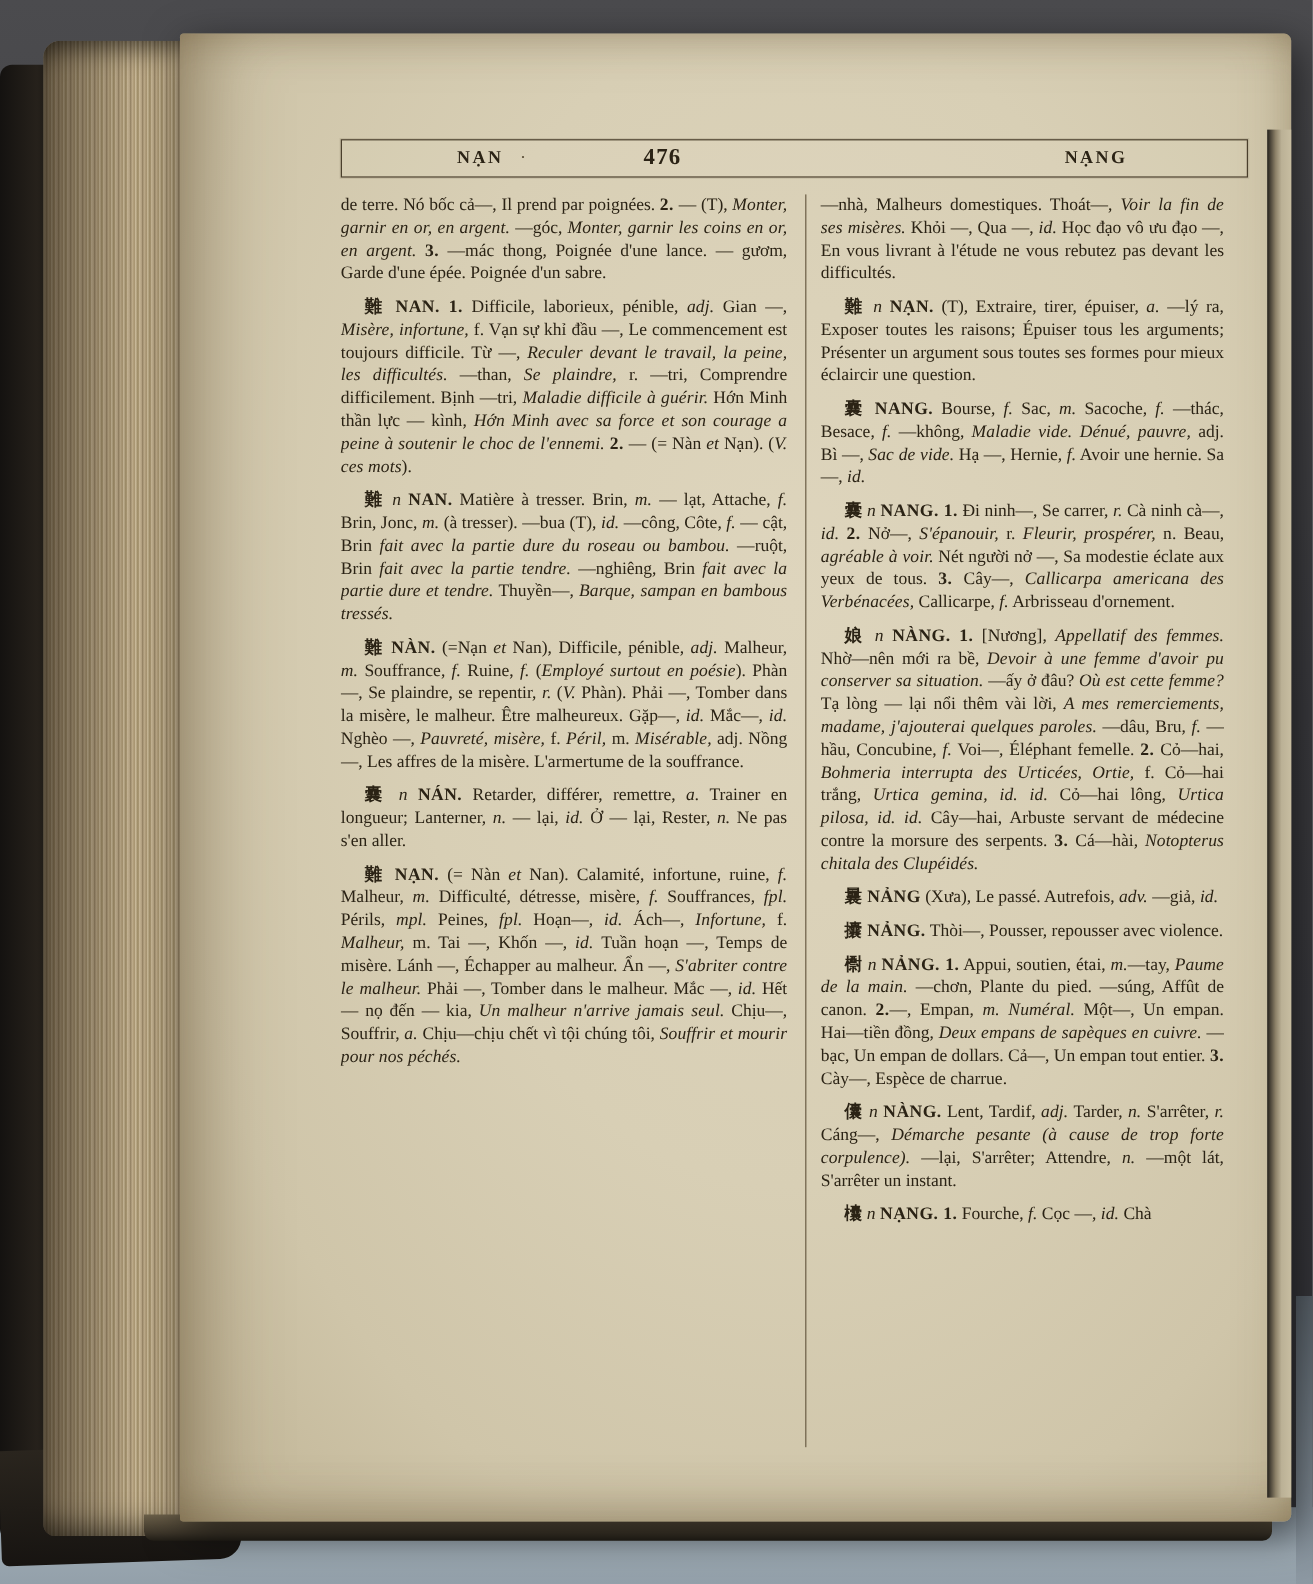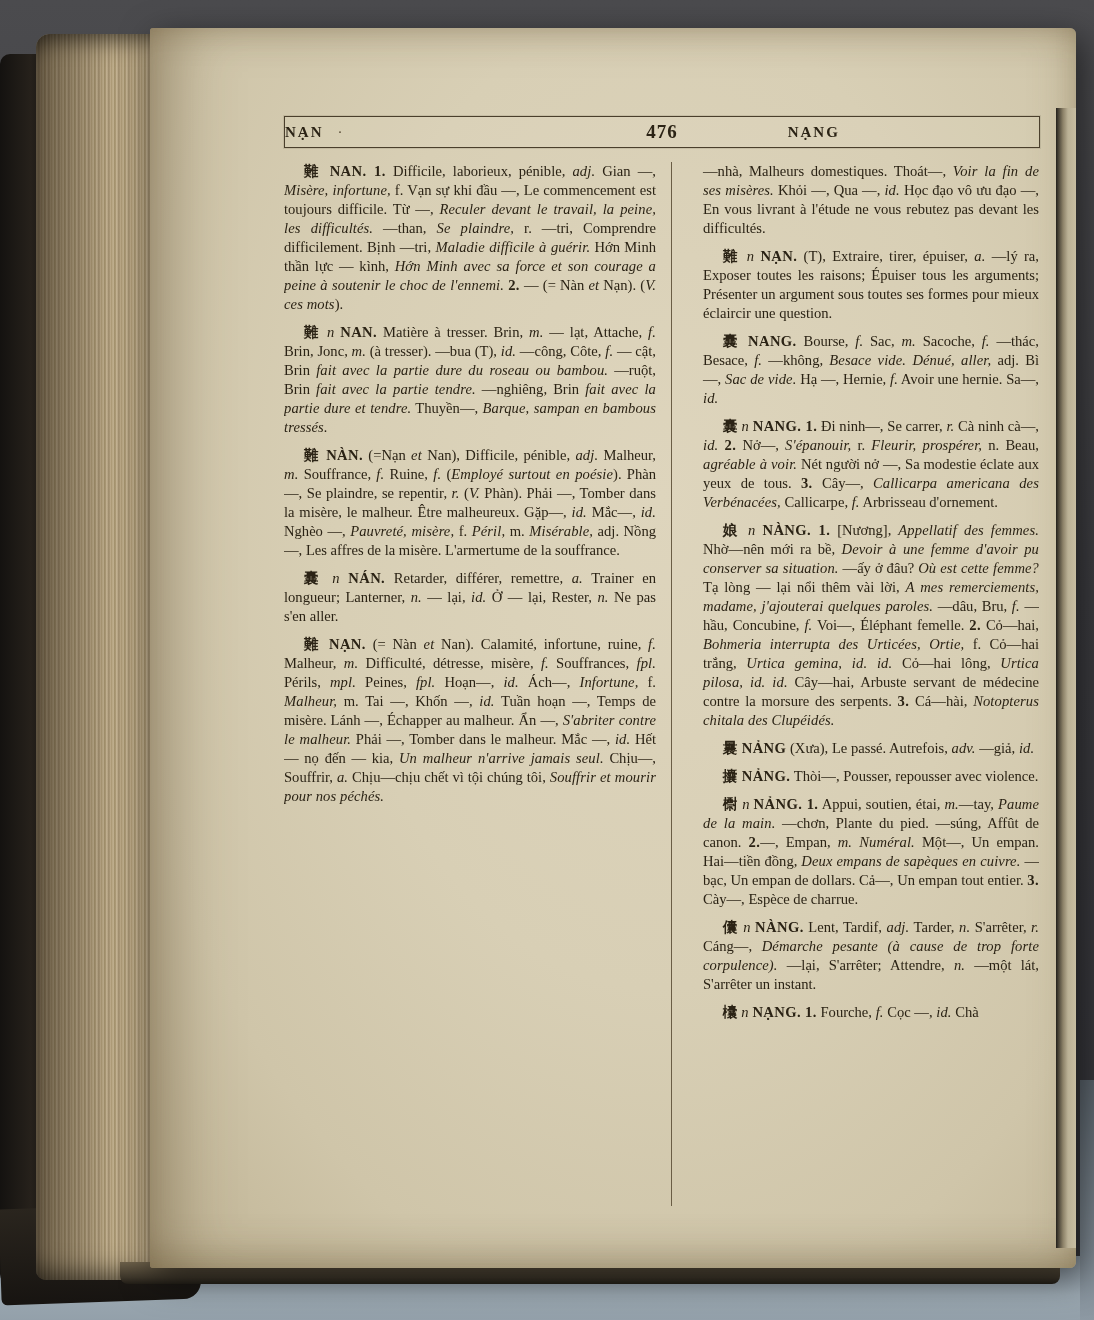--- a/index.html
+++ b/index.html
@@ -58,35 +58,35 @@
   }
   .page-content{
     position:absolute;left:134px;top:88px;width:756px;color:#2b2315;
   }
   .running-head{
     display:grid;grid-template-columns:1fr 1fr 1fr;align-items:center;
     border:1px solid #4a3f2c;height:30px;box-shadow:0 0 0 1px rgba(74,63,44,.12);
     background:rgba(255,250,235,.06);
   }
   .running-head .word{
-    text-align:left;font-weight:bold;font-size:15px;letter-spacing:2px;
+    text-align:center;font-weight:bold;font-size:15px;letter-spacing:2px;
   }
   .running-head .pageno{
-    text-align:center;font-weight:bold;font-size:19px;letter-spacing:1px;
+    font-weight:bold;font-size:19px;letter-spacing:1px;
   }
   .dot-sep{font-weight:normal;margin-left:14px;color:#5a4e38;}
   .columns{
     display:flex;margin-top:14px;
   }
   .col{
     font-size:14.6px;line-height:19px;text-align:justify;
     height:1044px;overflow:hidden;
   }
   .col-left{width:372px;padding-right:15px;}
-  .col-right{width:336px;padding-left:31px;border-left:1px solid #6a5d45;}
+  .col-right{width:336px;padding-left:12px;border-left:1px solid #6a5d45;}
   .entry{margin:0 0 9px 0;text-indent:1.35em;}
   .entry.cont{text-indent:0;}
   .entry b{letter-spacing:.4px;}
   .entry i{letter-spacing:.1px;}
 </style>
 </head>
 <body>
 
 <div class="photo">
   <div class="table-surface"></div>
@@ -103,30 +103,31 @@
       <div class="running-head">
         <div class="word">
           <span>NẠN</span><span class="dot-sep">·</span>
         </div>
         <div class="pageno">476</div>
         <div class="word">NẠNG</div>
       </div>
 
       <div class="columns">
         <div class="col col-left">
+            <p class="entry cont">de terre. Nó bốc cả—, Il prend par poignées. <b>2.</b> — (T), <i>Monter, garnir en or, en argent.</i> —góc, <i>Monter, garnir les coins en or, en argent.</i> <b>3.</b> —mác thong, Poignée d'une lance. — gươm, Garde d'une épée. Poignée d'un sabre.</p>
             <p class="entry"><b>難 NAN. 1.</b> Difficile, laborieux, pénible, <i>adj.</i> Gian —, <i>Misère, infortune,</i> f. Vạn sự khỉ đầu —, Le commencement est toujours difficile. Từ —, <i>Reculer devant le travail, la peine, les difficultés.</i> —than, <i>Se plaindre,</i> r. —tri, Comprendre difficilement. Bịnh —tri, <i>Maladie difficile à guérir.</i> Hớn Minh thần lực — kình, <i>Hớn Minh avec sa force et son courage a peine à soutenir le choc de l'ennemi.</i> <b>2.</b> — (= Nàn <i>et</i> Nạn). (<i>V. ces mots</i>).</p>
             <p class="entry"><b>難</b> <i>n</i> <b>NAN.</b> Matière à tresser. Brin, <i>m.</i> — lạt, Attache, <i>f.</i> Brin, Jonc, <i>m.</i> (à tresser). —bua (T), <i>id.</i> —công, Côte, <i>f.</i> — cật, Brin <i>fait avec la partie dure du roseau ou bambou.</i> —ruột, Brin <i>fait avec la partie tendre.</i> —nghiêng, Brin <i>fait avec la partie dure et tendre.</i> Thuyền—, <i>Barque, sampan en bambous tressés.</i></p>
             <p class="entry"><b>難 NÀN.</b> (=Nạn <i>et</i> Nan), Difficile, pénible, <i>adj.</i> Malheur, <i>m.</i> Souffrance, <i>f.</i> Ruine, <i>f.</i> (<i>Employé surtout en poésie</i>). Phàn —, Se plaindre, se repentir, <i>r.</i> (<i>V.</i> Phàn). Phải —, Tomber dans la misère, le malheur. Être malheureux. Gặp—, <i>id.</i> Mắc—, <i>id.</i> Nghèo —, <i>Pauvreté, misère,</i> f. <i>Péril,</i> m. <i>Misérable,</i> adj. Nồng—, Les affres de la misère. L'armertume de la souffrance.</p>
             <p class="entry"><b>囊</b> <i>n</i> <b>NÁN.</b> Retarder, différer, remettre, <i>a.</i> Trainer en longueur; Lanterner, <i>n.</i> — lại, <i>id.</i> Ở — lại, Rester, <i>n.</i> Ne pas s'en aller.</p>
             <p class="entry"><b>難 NẠN.</b> (= Nàn <i>et</i> Nan). Calamité, infortune, ruine, <i>f.</i> Malheur, <i>m.</i> Difficulté, détresse, misère, <i>f.</i> Souffrances, <i>fpl.</i> Périls, <i>mpl.</i> Peines, <i>fpl.</i> Hoạn—, <i>id.</i> Ách—, <i>Infortune,</i> f. <i>Malheur,</i> m. Tai —, Khốn —, <i>id.</i> Tuần hoạn —, Temps de misère. Lánh —, Échapper au malheur. Ẩn —, <i>S'abriter contre le malheur.</i> Phải —, Tomber dans le malheur. Mắc —, <i>id.</i> Hết — nọ đến — kia, <i>Un malheur n'arrive jamais seul.</i> Chịu—, Souffrir, <i>a.</i> Chịu—chịu chết vì tội chúng tôi, <i>Souffrir et mourir pour nos péchés.</i></p>
           </div>
         <div class="col col-right">
             <p class="entry cont">—nhà, Malheurs domestiques. Thoát—, <i>Voir la fin de ses misères.</i> Khỏi —, Qua —, <i>id.</i> Học đạo vô ưu đạo —, En vous livrant à l'étude ne vous rebutez pas devant les difficultés.</p>
             <p class="entry"><b>難</b> <i>n</i> <b>NẠN.</b> (T), Extraire, tirer, épuiser, <i>a.</i> —lý ra, Exposer toutes les raisons; Épuiser tous les arguments; Présenter un argument sous toutes ses formes pour mieux éclaircir une question.</p>
-            <p class="entry"><b>囊 NANG.</b> Bourse, <i>f.</i> Sac, <i>m.</i> Sacoche, <i>f.</i> —thác, Besace, <i>f.</i> —không, <i>Besace vide. Dénué, aller,</i> adj. Bì —, <i>Sac de vide.</i> Hạ —, Hernie, <i>f.</i> Avoir une hernie. Sa—, <i>id.</i></p>
+            <p class="entry"><b>囊 NANG.</b> Bourse, <i>f.</i> Sac, <i>m.</i> Sacoche, <i>f.</i> —thác, Besace, <i>f.</i> —không, <i>Maladie vide. Dénué, pauvre,</i> adj. Bì —, <i>Sac de vide.</i> Hạ —, Hernie, <i>f.</i> Avoir une hernie. Sa—, <i>id.</i></p>
             <p class="entry"><b>囊</b> <i>n</i> <b>NANG. 1.</b> Đi ninh—, Se carrer, <i>r.</i> Cà ninh cà—, <i>id.</i> <b>2.</b> Nở—, <i>S'épanouir,</i> r. <i>Fleurir, prospérer,</i> n. Beau, <i>agréable à voir.</i> Nét người nở —, Sa modestie éclate aux yeux de tous. <b>3.</b> Cây—, <i>Callicarpa americana des Verbénacées,</i> Callicarpe, <i>f.</i> Arbrisseau d'ornement.</p>
             <p class="entry"><b>娘</b> <i>n</i> <b>NÀNG. 1.</b> [Nương], <i>Appellatif des femmes.</i> Nhờ—nên mới ra bề, <i>Devoir à une femme d'avoir pu conserver sa situation.</i> —ấy ở đâu? <i>Où est cette femme?</i> Tạ lòng — lại nổi thêm vài lời, <i>A mes remerciements, madame, j'ajouterai quelques paroles.</i> —dâu, Bru, <i>f.</i> —hầu, Concubine, <i>f.</i> Voi—, Éléphant femelle. <b>2.</b> Cỏ—hai, <i>Bohmeria interrupta des Urticées, Ortie,</i> f. Cỏ—hai trắng, <i>Urtica gemina, id. id.</i> Cỏ—hai lông, <i>Urtica pilosa, id. id.</i> Cây—hai, Arbuste servant de médecine contre la morsure des serpents. <b>3.</b> Cá—hài, <i>Notopterus chitala des Clupéidés.</i></p>
             <p class="entry"><b>曩 NẢNG</b> (Xưa), Le passé. Autrefois, <i>adv.</i> —giả, <i>id.</i></p>
             <p class="entry"><b>攮 NẢNG.</b> Thòi—, Pousser, repousser avec violence.</p>
             <p class="entry"><b>㯹</b> <i>n</i> <b>NẢNG. 1.</b> Appui, soutien, étai, <i>m.</i>—tay, <i>Paume de la main.</i> —chơn, Plante du pied. —súng, Affût de canon. <b>2.</b>—, Empan, <i>m. Numéral.</i> Một—, Un empan. Hai—tiền đồng, <i>Deux empans de sapèques en cuivre.</i> —bạc, Un empan de dollars. Cả—, Un empan tout entier. <b>3.</b> Cày—, Espèce de charrue.</p>
             <p class="entry"><b>儾</b> <i>n</i> <b>NÀNG.</b> Lent, Tardif, <i>adj.</i> Tarder, <i>n.</i> S'arrêter, <i>r.</i> Cáng—, <i>Démarche pesante (à cause de trop forte corpulence).</i> —lại, S'arrêter; Attendre, <i>n.</i> —một lát, S'arrêter un instant.</p>
             <p class="entry"><b>欜</b> <i>n</i> <b>NẠNG. 1.</b> Fourche, <i>f.</i> Cọc —, <i>id.</i> Chà</p>
           </div>
       </div>
     </div>

